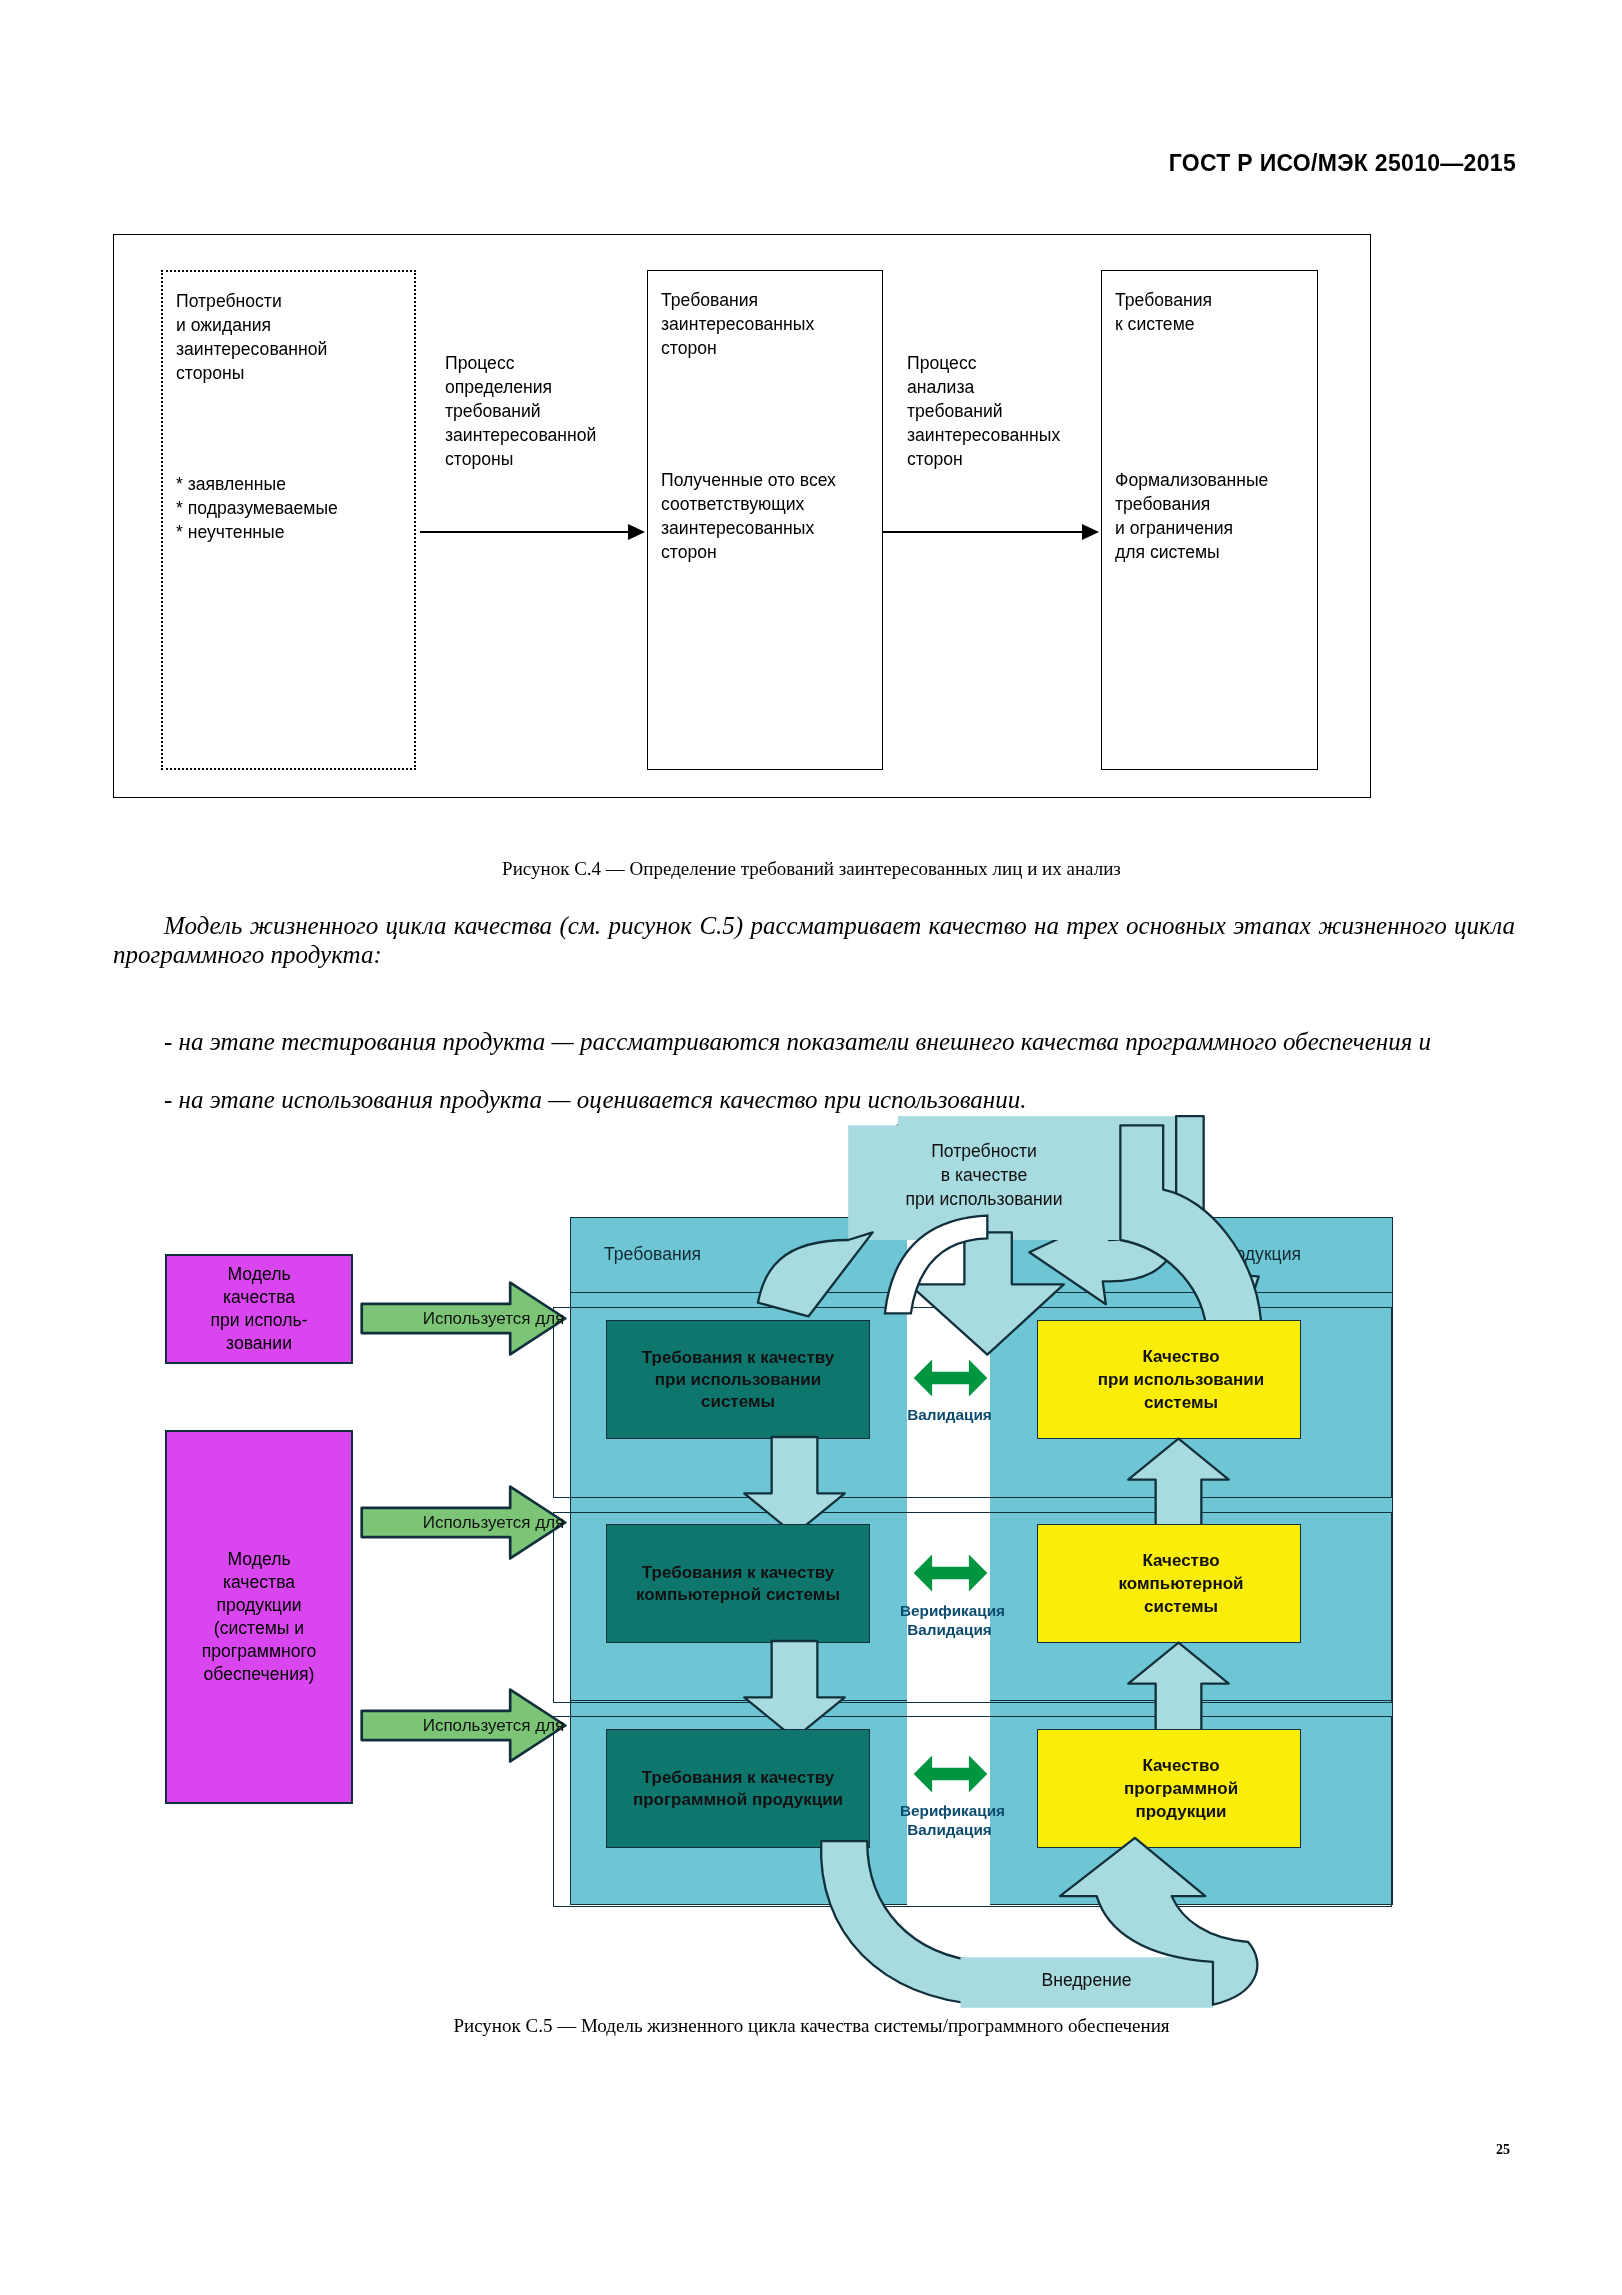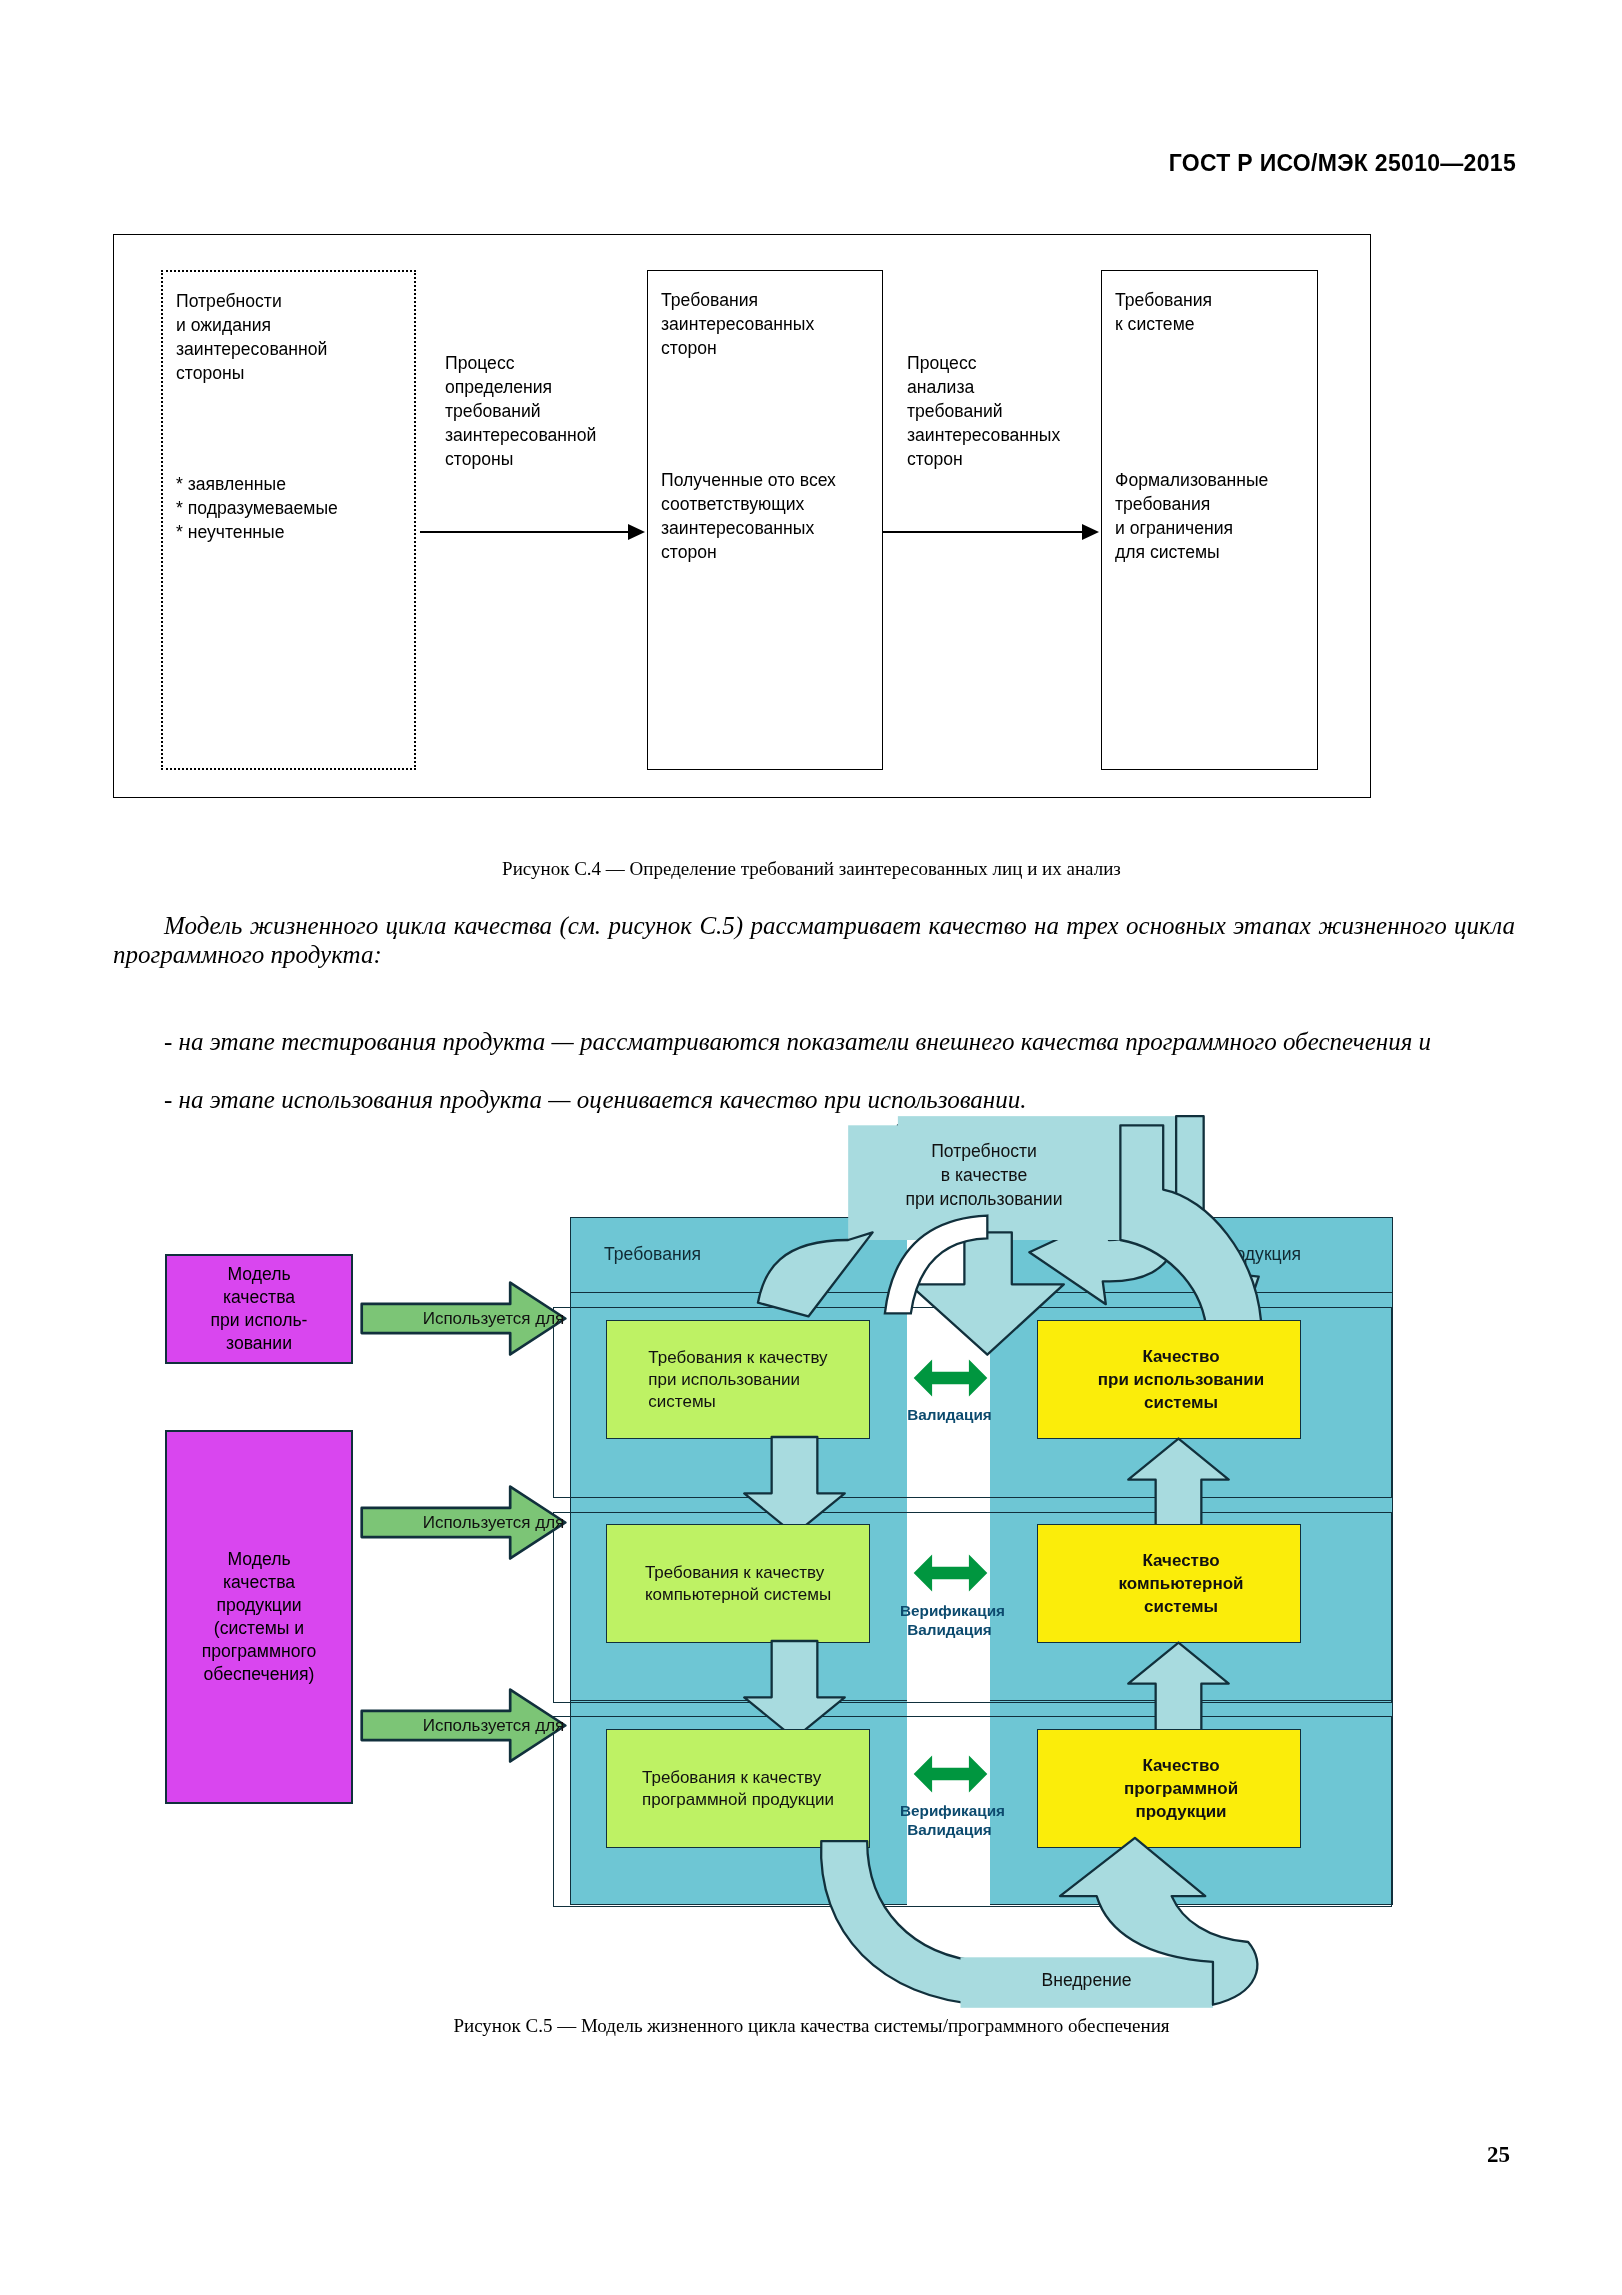--- a/index.html
+++ b/index.html
@@ -67,23 +67,23 @@
   }
   .band-white{
     position:absolute;background:#fff;
   }
   .outline-rect{
     position:absolute;box-sizing:border-box;border:1.9px solid #11303c;
     background:transparent;
   }
   .orangebox{
     position:absolute;box-sizing:border-box;
-    background:#bef264;border:1.9px solid #11303c;
-    display:flex;align-items:center;justify-content:center;text-align:left;
-    font-size:17px;line-height:22px;white-space:pre-line;color:#111;
+    background:#0f766e;border:1.9px solid #11303c;
+    display:flex;align-items:center;justify-content:center;text-align:center;
+    font-size:17px;line-height:22px;white-space:pre-line;color:#111;font-weight:bold;
   }
   .yellowbox{
     position:absolute;box-sizing:border-box;
     background:#fbed0a;border:1.9px solid #11303c;
     display:flex;align-items:center;justify-content:center;text-align:center;
     font-size:17px;line-height:23px;font-weight:bold;white-space:pre-line;color:#111;padding-left:24px;
   }
   .colhdr{
     position:absolute;font-size:17.6px;color:#102a33;
   }
@@ -99,21 +99,21 @@
   }
   .archlbl{
     position:absolute;text-align:center;font-size:17.6px;line-height:24px;
     white-space:pre-line;color:#111;
   }
   .impl-lbl{
     position:absolute;text-align:center;font-size:17.6px;color:#111;
   }
   .pagenum{
     position:absolute;right:113px;top:2142px;
-    font-size:23px;font-family:"Liberation Serif", serif;font-weight:bold;
+    font-size:14px;font-family:"Liberation Serif", serif;font-weight:bold;
   }
   svg{position:absolute;overflow:visible;}
 </style>
 </head>
 <body>
 
 <div class="page">
 
   <div class="doc-header">ГОСТ Р ИСО/МЭК 25010—2015</div>
 

